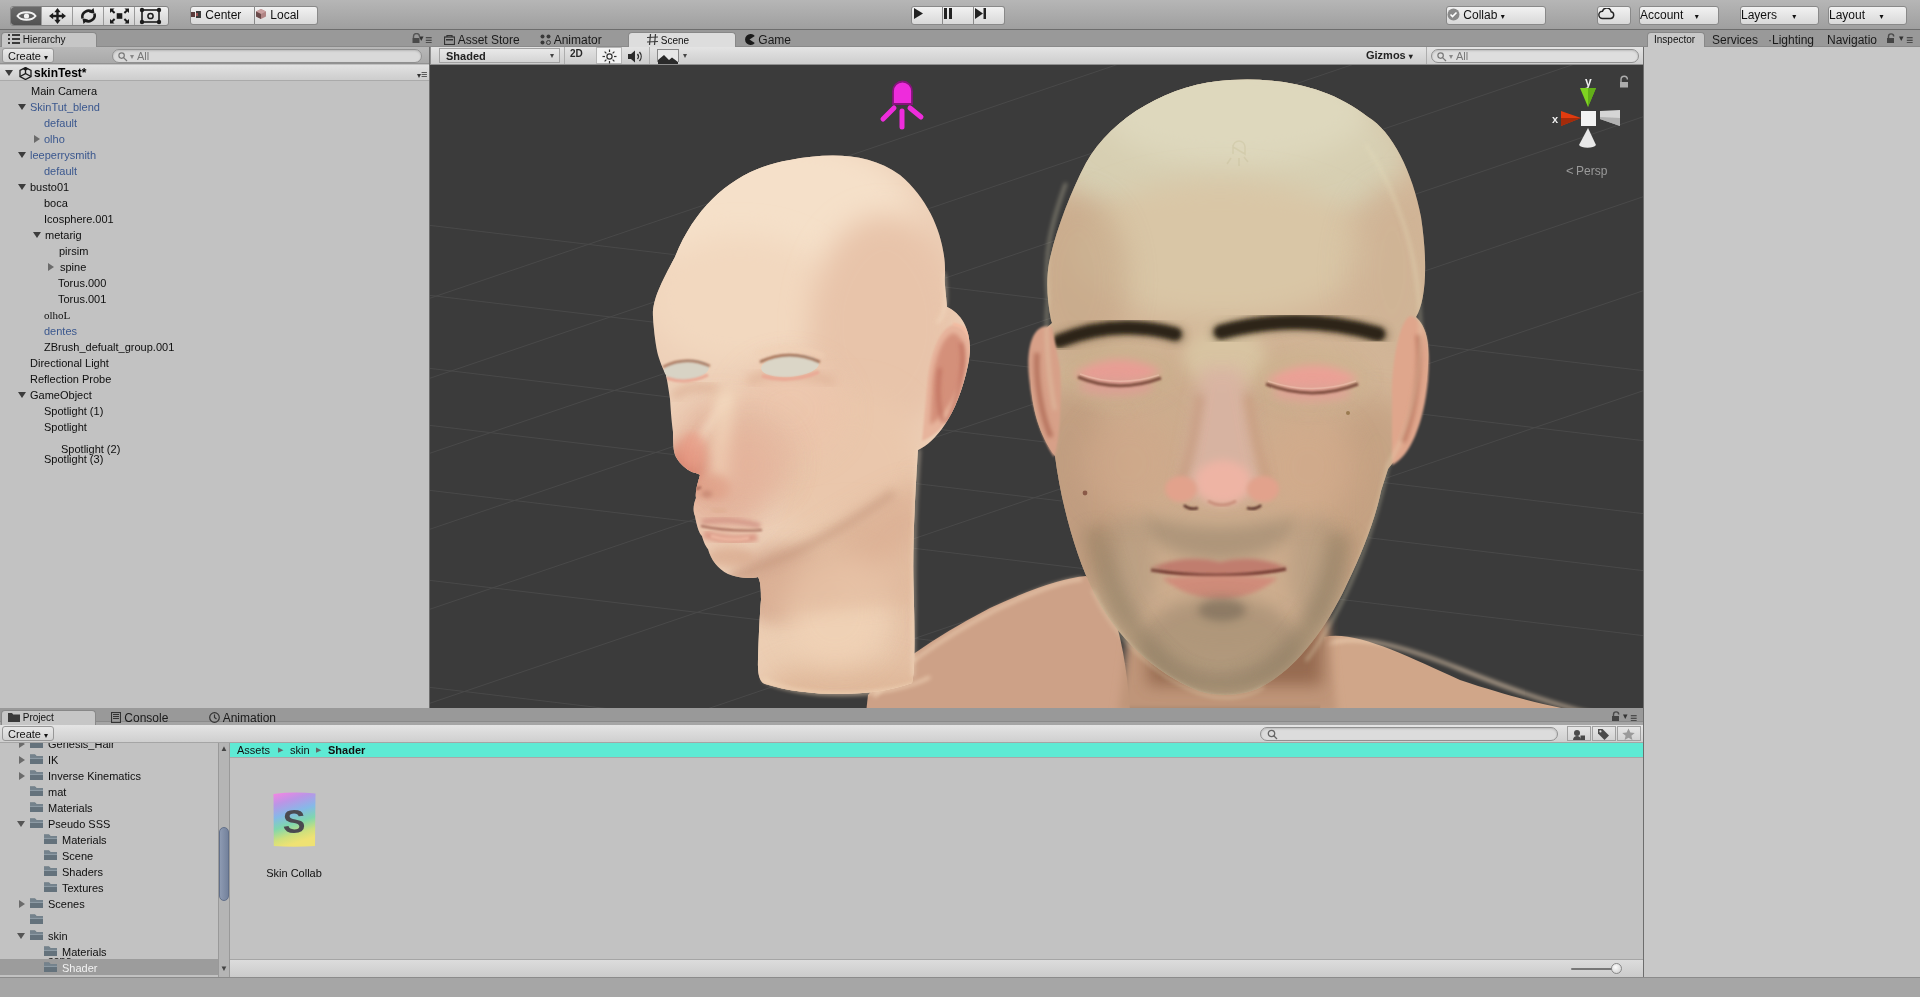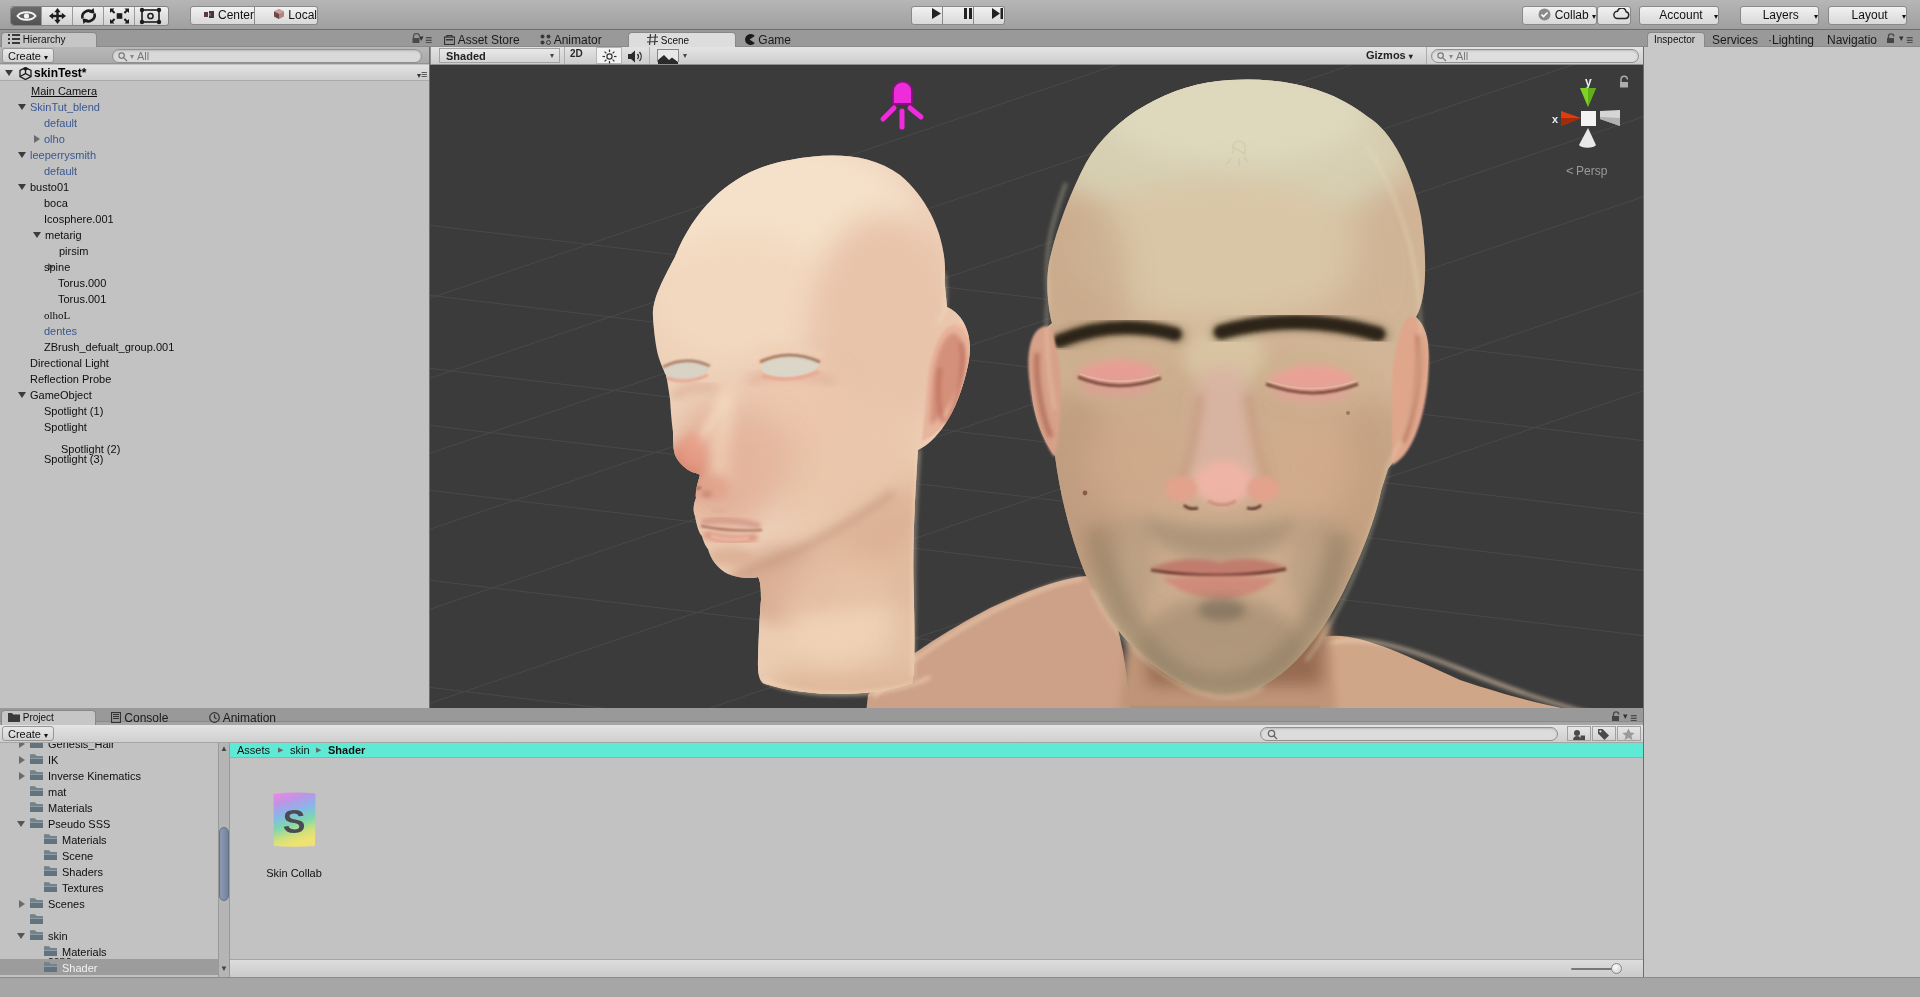--- a/index.html
+++ b/index.html
@@ -3,21 +3,21 @@
 <meta charset="utf-8">
 <style>
 * { margin:0; padding:0; box-sizing:border-box; }
 html,body { width:1920px; height:997px; overflow:hidden; }
 body { font-family:"Liberation Sans", sans-serif; background:#a5a5a5; position:relative; }
 .abs { position:absolute; }
 
 #toolbar { left:0; top:0; width:1920px; height:30px;
   background:linear-gradient(#b6b6b6,#9f9f9f); border-bottom:1px solid #6d6d6d; }
 .tbtn { position:absolute; top:6px; height:19px; border:1px solid #898989; border-radius:3px;
-  background:linear-gradient(#f2f2f2,#d8d8d8); color:#111; font-size:12px; line-height:17px; text-align:right; }
+  background:linear-gradient(#f2f2f2,#d8d8d8); color:#111; font-size:12px; line-height:17px; text-align:left; }
 .toolgrp { position:absolute; left:10px; top:6px; width:159px; height:20px; border:1px solid #838383;
   border-radius:3px; background:linear-gradient(#f0f0f0,#d2d2d2); }
 .toolseg { position:absolute; top:0; width:31px; height:18px; border-right:1px solid #9a9a9a; }
 
 .tabstrip { background:#999999; border-bottom:1px solid #8a8a8a; }
 .tab { position:absolute; top:2px; height:16px; border-radius:4px 4px 0 0; font-size:10px; color:#111;
   padding:1px 6px 0 6px; }
 .tab.active { background:#c6c6c6; border:1px solid #888; border-bottom:none; }
 .tablabel { position:absolute; top:3px; font-size:12px; color:#1a1a1a; }
 
@@ -129,21 +129,21 @@
         <path d="M2 0l9 5.5L2 11z" fill="#222"></path>
       </svg></div>
   <div class="tbtn" style="left:943px;width:31px;border-left:none;border-radius:0;"><svg width="10" height="11" viewBox="0 0 10 11">
         <rect x="1" y="0" width="3" height="11" fill="#222"></rect>
         <rect x="6" y="0" width="3" height="11" fill="#222"></rect>
       </svg></div>
   <div class="tbtn" style="left:974px;width:31px;border-left:none;border-radius:0 3px 3px 0;"><svg width="13" height="11" viewBox="0 0 13 11">
         <path d="M1 0l8 5.5L1 11z" fill="#222"></path>
         <rect x="9.5" y="0" width="2.5" height="11" fill="#222"></rect>
       </svg></div>
-  <div class="tbtn" style="left:1522px;width:75px;">
+  <div class="tbtn" style="left:1446px;width:100px;">
     <svg width="13" height="13" viewBox="0 0 13 13" style="vertical-align:-2px;">
         <circle cx="6.5" cy="6.5" r="6" fill="#8a8a8a"></circle>
         <path d="M3.5 6.5l2 2 4-4" stroke="#fff" stroke-width="1.6" fill="none"></path>
       </svg> Collab <span style="font-size:8px;">▾</span></div>
   <div class="tbtn" style="left:1597px;width:34px;">
     <svg width="17" height="12" viewBox="0 0 17 12" style="vertical-align:-1px;">
         <path d="M4.5 10.5h8a3.4 3.4 0 0 0 .6-6.7 4.4 4.4 0 0 0-8.6-.6A3.6 3.6 0 0 0 4.5 10.5z" fill="none" stroke="#222" stroke-width="1.4"></path>
       </svg></div>
   <div class="tbtn" style="left:1639px;width:80px;">Account <span style="font-size:8px;padding-left:8px;">▾</span></div>
   <div class="tbtn" style="left:1740px;width:79px;">Layers <span style="font-size:8px;padding-left:12px;">▾</span></div>
@@ -231,38 +231,38 @@
     <svg class="abs" style="left:19px;top:2px;" width="13" height="13" viewBox="0 0 13 13">
         <path d="M6.5 0.5l5.5 3v6l-5.5 3-5.5-3v-6z" fill="none" stroke="#1a1a1a" stroke-width="1.3"></path>
         <path d="M6.5 0.5v6l-5.5 3" fill="none" stroke="#1a1a1a" stroke-width="1.3"></path>
         <path d="M6.5 6.5l5.5 3" fill="none" stroke="#1a1a1a" stroke-width="1.3"></path>
         <path d="M6.5 0.5l3 1.6-3 1.7-3-1.7z" fill="#1a1a1a"></path>
       </svg>
     <div class="abs" style="left:34px;top:1px;font-size:12px;font-weight:bold;color:#000;">skinTest*</div>
     <div class="abs" style="left:417px;top:3px;font-size:8px;color:#333;">▾<span style="font-size:11px;">≡</span></div>
   </div>
   <div id="hierrows" style="position:absolute;left:0;top:36px;width:100%;height:625px;">
-    <div class="row" style="left:31px;top:0;text-decoration:underline;">Main Camera</div>
+    <div class="row" style="left:31px;top:0;">Main Camera</div>
     <div class="tri trid" style="left:18px;top:21px;"></div>
       <div class="row blue" style="left:30px;top:16px;">SkinTut_blend</div>
     <div class="row blue" style="left:44px;top:32px;">default</div>
     <div class="tri trir" style="left:34px;top:52px;"></div>
       <div class="row blue" style="left:44px;top:48px;">olho</div>
     <div class="tri trid" style="left:18px;top:69px;"></div>
       <div class="row blue" style="left:30px;top:64px;">leeperrysmith</div>
     <div class="row blue" style="left:44px;top:80px;">default</div>
     <div class="tri trid" style="left:18px;top:101px;"></div>
       <div class="row" style="left:30px;top:96px;">busto01</div>
     <div class="row" style="left:44px;top:112px;">boca</div>
     <div class="row" style="left:44px;top:128px;">Icosphere.001</div>
     <div class="tri trid" style="left:33px;top:149px;"></div>
       <div class="row" style="left:45px;top:144px;">metarig</div>
     <div class="row" style="left:59px;top:160px;">pirsim</div>
     <div class="tri trir" style="left:48px;top:180px;"></div>
-      <div class="row" style="left:44px;top:176px;">spine</div>
+      <div class="row" style="left:60px;top:176px;">spine</div>
     <div class="row" style="left:58px;top:192px;">Torus.000</div>
     <div class="row" style="left:58px;top:208px;">Torus.001</div>
     <div class="row" style="left:44px;top:224px;font-family:Liberation Serif, serif;">olhoL</div>
     <div class="row blue" style="left:44px;top:240px;">dentes</div>
     <div class="row" style="left:44px;top:256px;">ZBrush_defualt_group.001</div>
     <div class="row" style="left:30px;top:272px;">Directional Light</div>
     <div class="row" style="left:30px;top:288px;">Reflection Probe</div>
     <div class="tri trid" style="left:18px;top:309px;"></div>
       <div class="row" style="left:30px;top:304px;">GameObject</div>
     <div class="row" style="left:44px;top:320px;">Spotlight (1)</div>

